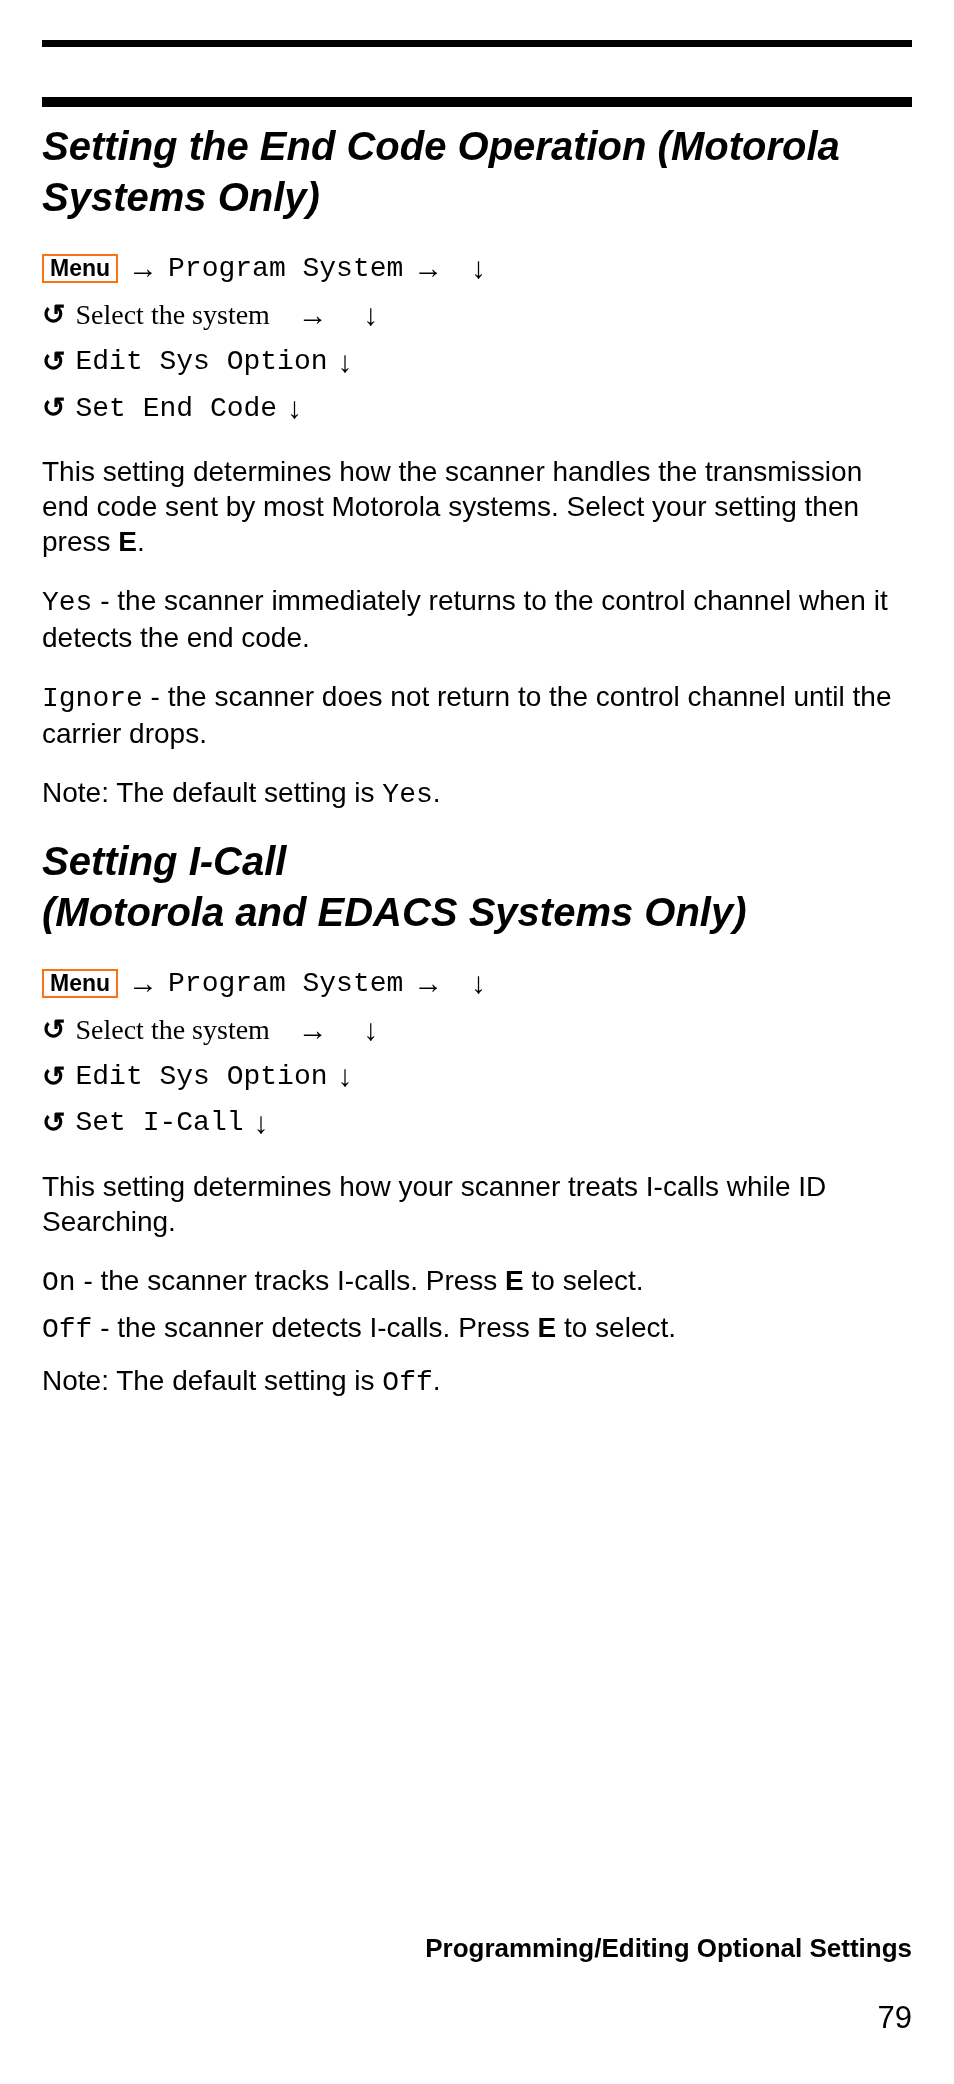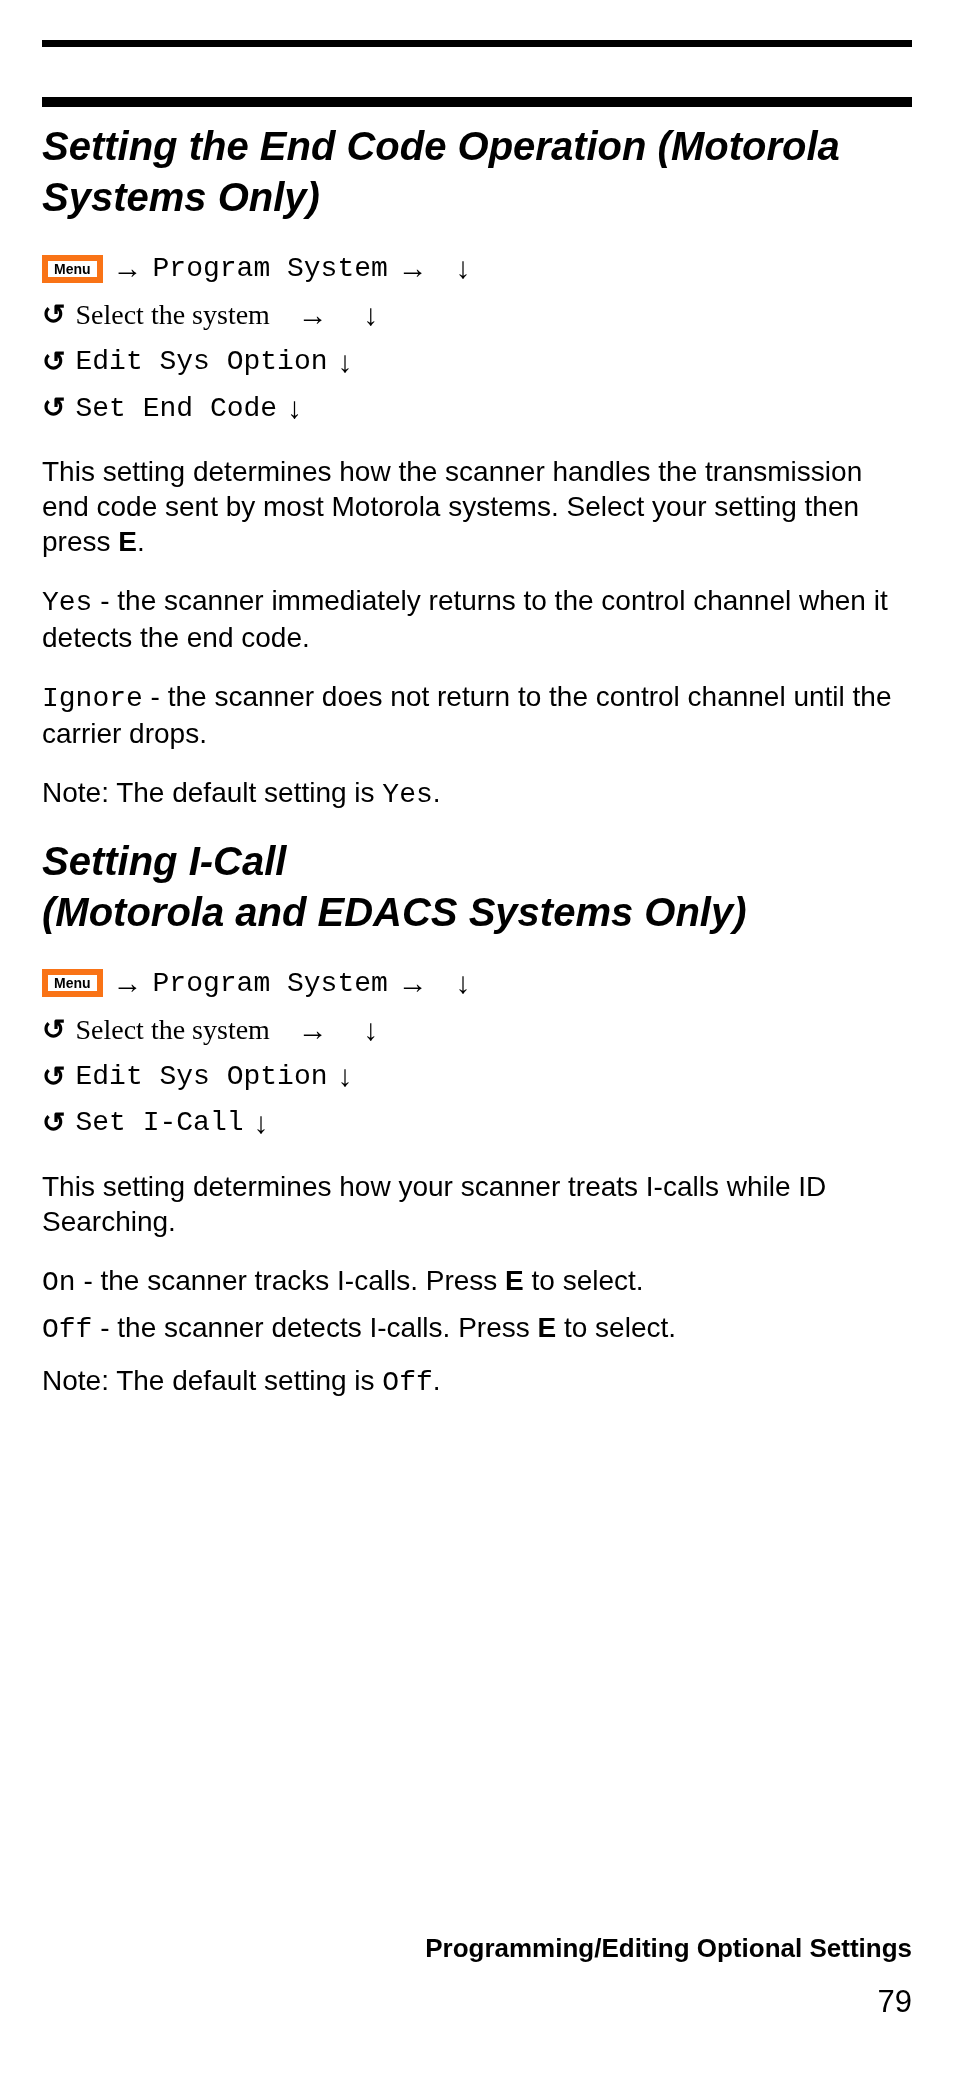--- a/index.html
+++ b/index.html
@@ -39,22 +39,22 @@
   }
   .nav-row {
     display: flex;
     align-items: center;
     flex-wrap: wrap;
     gap: 10px;
     margin-bottom: 4px;
   }
   .menu-key {
     display: inline-block;
-    border: 6px solid #f97316;
-    font-size: 14px;
+    border: 2px solid #f97316;
+    font-size: 23px;
     font-weight: bold;
     padding: 1px 6px 1px 6px;
     line-height: 1;
     font-family: Arial, sans-serif;
   }
   .mono {
     font-family: "Courier New", Courier, monospace;
     font-size: 28px;
   }
   .sans {
@@ -88,21 +88,21 @@
     position: absolute;
     bottom: 120px;
     right: 42px;
     left: 42px;
     text-align: right;
     font-weight: bold;
     font-size: 26px;
   }
   .page-num {
     position: absolute;
-    bottom: 64px;
+    bottom: 48px;
     right: 42px;
     font-size: 31px;
   }
 </style>
 </head>
 <body>
 
 <div class="page">
 
   <div class="rule-thick"></div>

